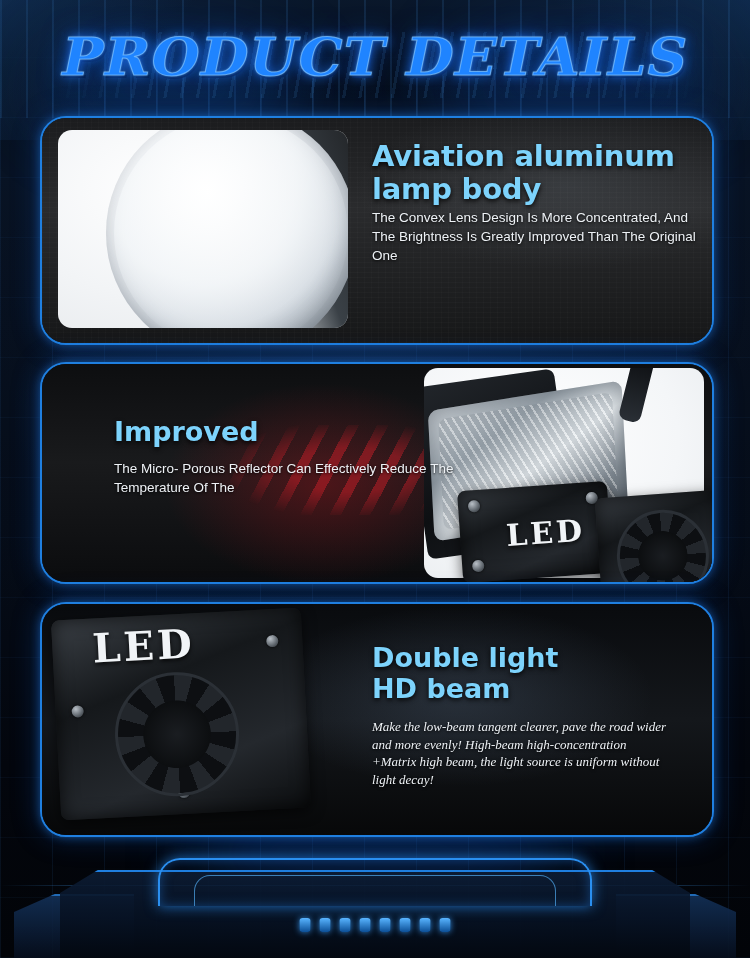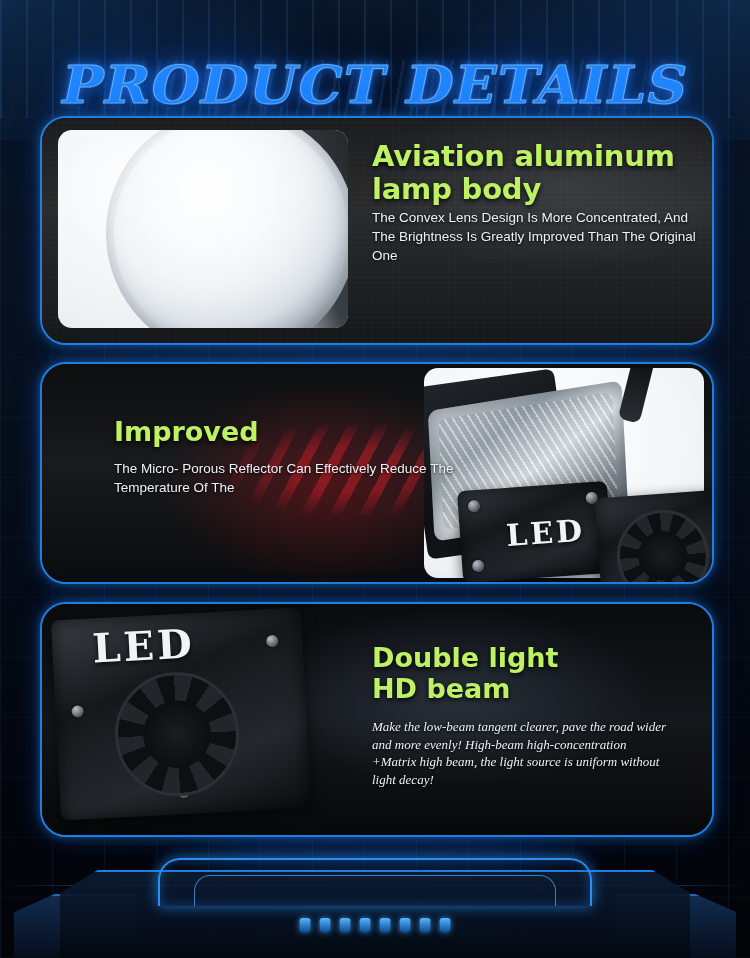--- a/index.html
+++ b/index.html
@@ -71,21 +71,20 @@
   .glow-b { right: 30px; top: 20px; width: 280px; height: 130px; background: rgba(18,90,190,0.26); }
   .glow-c { left: 190px; bottom: 40px; width: 380px; height: 130px; background: rgba(14,70,160,0.30); }
 
   
   .title-wrap {
     position: absolute;
     top: 26px;
     left: 0; right: 0;
     text-align: center;
     height: 74px;
-    margin-top: 28px;
   }
   .title-ghost-bars {
     position: absolute;
     top: 6px; left: 50%;
     transform: translateX(-50%);
     width: 660px; height: 66px;
     background:
       repeating-linear-gradient(100deg, rgba(70,150,220,0.14) 0px, rgba(70,150,220,0.14) 3px, rgba(0,0,0,0) 3px, rgba(0,0,0,0) 16px);
     -webkit-mask-image: linear-gradient(90deg, rgba(0,0,0,0) 0%, #000 18%, #000 82%, rgba(0,0,0,0) 100%);
             mask-image: linear-gradient(90deg, rgba(0,0,0,0) 0%, #000 18%, #000 82%, rgba(0,0,0,0) 100%);
@@ -296,21 +295,21 @@
     left: 14px; top: 10px;
     width: 250px; height: 200px;
     transform: rotate(-3deg);
   }
 
   
   .txt-block { position: absolute; }
   .heading {
     font-family: "DejaVu Sans", sans-serif;
     font-weight: 700;
-    color: #bef264;
+    color: #7dd3fc;
     text-shadow: 0 2px 5px rgba(0,0,0,0.9);
   }
   .body-txt {
     color: #eef2f6;
     text-shadow: 0 1px 3px rgba(0,0,0,0.95);
   }
 
   .c1-text { left: 330px; top: 22px; width: 330px; }
   .c1-text .heading { font-size: 29px; line-height: 33px; letter-spacing: -0.2px; }
   .c1-text .body-txt { margin-top: 2px; font-size: 13.5px; line-height: 19px; font-family: "Liberation Sans", sans-serif; }

